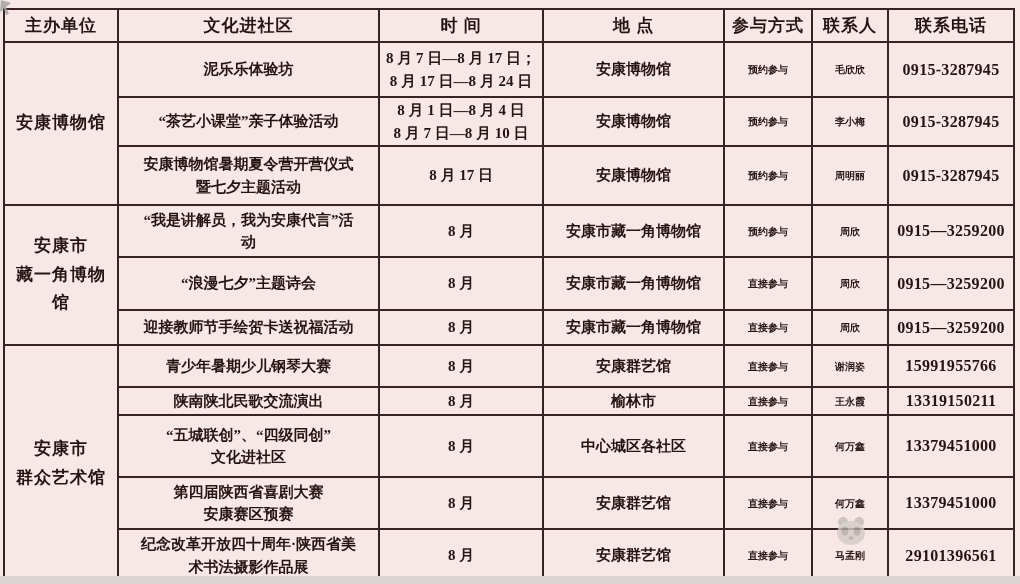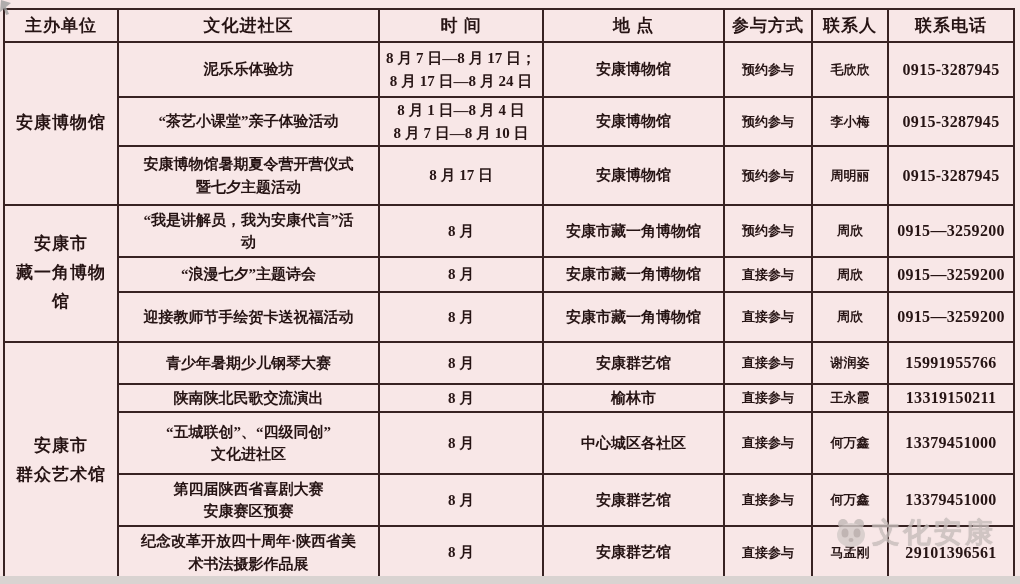--- a/index.html
+++ b/index.html
@@ -32,21 +32,21 @@
   }
   .activities th {
     font-size:17px;
     font-weight:bold;
     letter-spacing:1px;
   }
   .activities td { font-size:15px; font-weight:bold; }
   td.unit-cell { font-size:17px; letter-spacing:1px; line-height:1.7; }
   td.time-cell { font-size:15px; }
   td.phone-cell { font-size:16px; font-weight:600; letter-spacing:0.3px; }
-  td.method-cell, td.contact-cell { font-size:13px;margin-top:28px; }
+  td.method-cell, td.contact-cell { font-size:10px;margin-top:28px; }
 
   .watermark {
     position:absolute; left:832px; top:514px;
     display:flex; align-items:center;
     z-index:5; pointer-events:none;
     opacity:0.8;
   }
   .watermark .wm-text {
     font-size:28px; font-weight:bold;
     color:#c7bdbb;
@@ -118,29 +118,29 @@
         </tr>
         <tr style="height: 52px;">
           <td class="unit-cell" rowspan="3">安康市<br>藏一角博物馆</td>
           <td class="name-cell">“我是讲解员，我为安康代言”活<br>动</td>
           <td class="time-cell">8 月</td>
           <td class="place-cell">安康市藏一角博物馆</td>
           <td class="method-cell">预约参与</td>
           <td class="contact-cell">周欣</td>
           <td class="phone-cell">0915—3259200</td>
         </tr>
-        <tr style="height: 35px;">
+        <tr style="height: 53px;">
           <td class="name-cell">“浪漫七夕”主题诗会</td>
           <td class="time-cell">8 月</td>
           <td class="place-cell">安康市藏一角博物馆</td>
           <td class="method-cell">直接参与</td>
           <td class="contact-cell">周欣</td>
           <td class="phone-cell">0915—3259200</td>
         </tr>
-        <tr style="height: 50px;">
+        <tr style="height: 35px;">
           <td class="name-cell">迎接教师节手绘贺卡送祝福活动</td>
           <td class="time-cell">8 月</td>
           <td class="place-cell">安康市藏一角博物馆</td>
           <td class="method-cell">直接参与</td>
           <td class="contact-cell">周欣</td>
           <td class="phone-cell">0915—3259200</td>
         </tr>
         <tr style="height: 42px;">
           <td class="unit-cell" rowspan="5">安康市<br>群众艺术馆</td>
           <td class="name-cell">青少年暑期少儿钢琴大赛</td>
@@ -187,17 +187,16 @@
 
   <div class="watermark">
     <svg width="40" height="34" viewBox="0 0 40 34">
       <circle cx="11" cy="8" r="5" fill="#c2b9b7"></circle>
       <circle cx="27" cy="8" r="5" fill="#c2b9b7"></circle>
       <ellipse cx="19" cy="19" rx="14" ry="12" fill="#d3cbc9"></ellipse>
       <ellipse cx="13" cy="17" rx="3.5" ry="4.5" fill="#b3a9a7"></ellipse>
       <ellipse cx="25" cy="17" rx="3.5" ry="4.5" fill="#b3a9a7"></ellipse>
       <ellipse cx="19" cy="24" rx="2.5" ry="2" fill="#b3a9a7"></ellipse>
     </svg>
-    <span class="wm-text">文化安康</span>
   </div>
 
   <div class="bottom-strip"></div>
 </div>
 
 </body></html>

